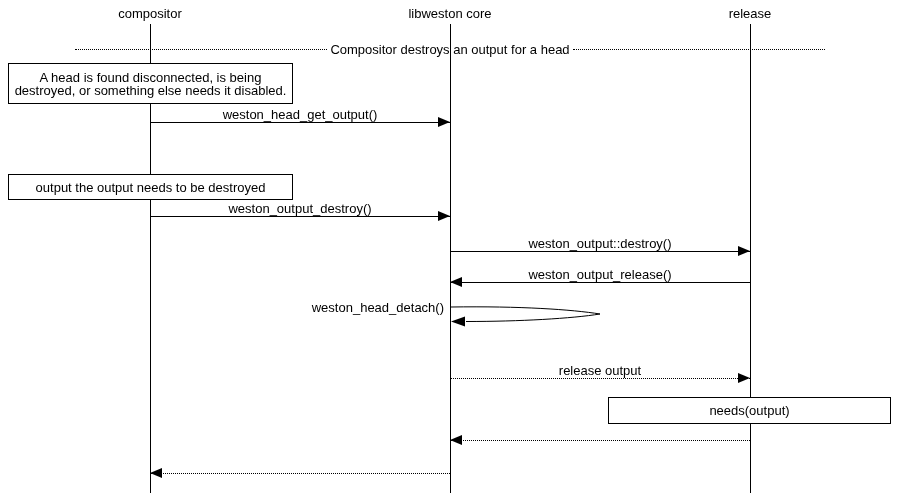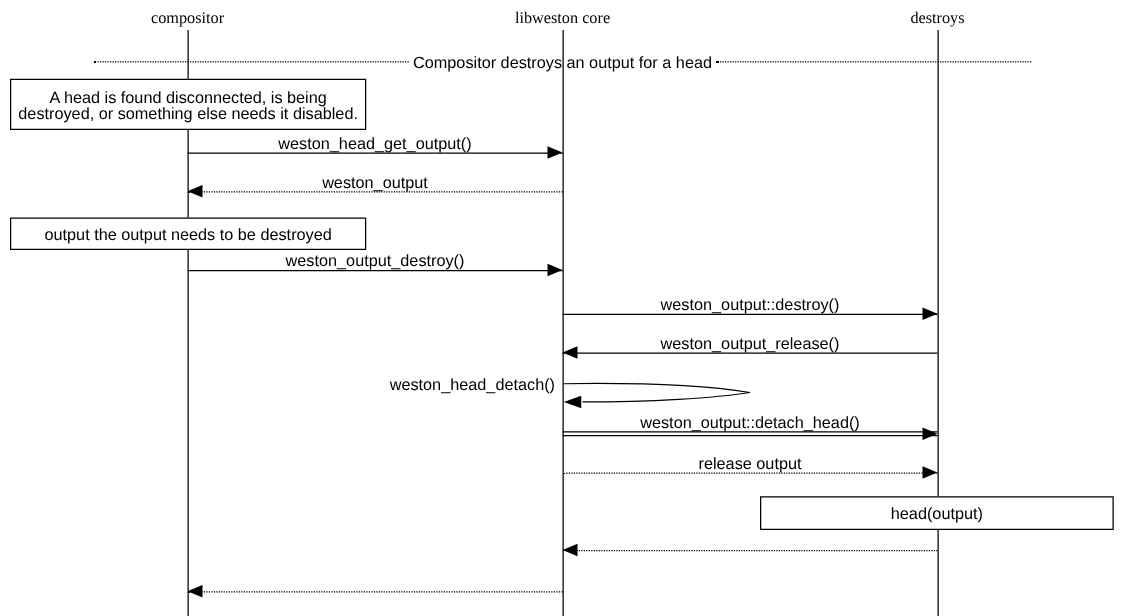--- a/index.html
+++ b/index.html
@@ -2,21 +2,21 @@
 <html><head>
 <meta charset="utf-8">
 <style>
   * { margin:0; padding:0; box-sizing:border-box; }
   html,body { background:#ffffff; }
   .diagram {
     position:relative; width:900px; height:493px; background:#fff;
     font-family:"Liberation Sans", sans-serif; font-size:13px; color:#000;
     overflow:hidden;
   }
-  .ll-label { position:absolute; top:6px; width:160px; text-align:center; white-space:nowrap; z-index:2;font-family:Liberation Serif, serif; }
+  .ll-label { position:absolute; top:6px; width:160px; text-align:center; white-space:nowrap; z-index:2; }
   .lifeline { position:absolute; top:24px; height:469px; width:1px; background:#000; z-index:1; }
 
   .divider { position:absolute; left:75px; top:41px; width:750px; height:16px; display:flex; align-items:center; z-index:2; }
   .divider .dotline { flex:1; height:0; border-top:1px dotted #000; }
   .divider-text { padding:0 3px; white-space:nowrap; }
 
   .note {
     position:absolute; background:#fff; border:1px solid #000; z-index:3;
     display:flex; align-items:center; justify-content:center;
     text-align:center; line-height:13px;
@@ -34,21 +34,21 @@
   .ah.mid { top:12px; }
   .selfloop { position:absolute; z-index:2; }
 </style>
 </head>
 <body>
 
 <div class="diagram">
 
   <div class="ll-label" style="left:70px;">compositor</div>
   <div class="ll-label" style="left:370px;">libweston core</div>
-  <div class="ll-label" style="left:670px;">destroys</div>
+  <div class="ll-label" style="left:670px;">release</div>
 
   <div class="lifeline" style="left:150px;"></div>
   <div class="lifeline" style="left:450px;"></div>
   <div class="lifeline" style="left:750px;"></div>
 
   <div class="divider">
     <div class="dotline"></div>
     <div class="divider-text">Compositor destroys an output for a head</div>
     <div class="dotline"></div>
   </div>
@@ -56,25 +56,20 @@
   <div class="note" style="left:8px; top:63px; width:285px; height:41px;">
     <span>A head is found disconnected, is being destroyed, or something else needs it disabled.</span>
   </div>
 
   <div class="msg" style="left:150px; top:107px; width:300px;">
     <div class="msg-label">weston_head_get_output()</div>
     <div class="line"></div>
     <div class="ah r"></div>
   </div>
 
-  <div class="msg" style="left:150px; top:138px; width:300px;">
-    <div class="msg-label">weston_output</div>
-    <div class="line dot"></div>
-    <div class="ah l"></div>
-  </div>
 
   <div class="note" style="left:8px; top:174px; width:285px; height:26px;">
     <span>output the output needs to be destroyed</span>
   </div>
 
   <div class="msg" style="left:150px; top:201px; width:300px;">
     <div class="msg-label">weston_output_destroy()</div>
     <div class="line"></div>
     <div class="ah r"></div>
   </div>
@@ -92,34 +87,29 @@
   <div class="msg" style="left:450px; top:267px; width:300px;">
     <div class="msg-label">weston_output_release()</div>
     <div class="line"></div>
     <div class="ah l"></div>
   </div>
   <svg class="selfloop" style="left:450px; top:302px;" width="160" height="26" viewBox="0 0 160 26">
     <path d="M1 5 C 70 4, 122 7.5, 150 12 C 122 16.5, 70 19.5, 16 19.5" fill="none" stroke="#000" stroke-width="1"></path>
     <polygon points="1,19.5 15,14.5 15,24.5" fill="#000"></polygon>
   </svg>
 
-  <div class="msg" style="left:450px; top:330px; width:300px;">
-    <div class="msg-label">weston_output::detach_head()</div>
-    <div class="line dbl"></div>
-    <div class="ah r mid"></div>
-  </div>
 
   <div class="msg" style="left:450px; top:363px; width:300px;">
     <div class="msg-label">release output</div>
     <div class="line dot"></div>
     <div class="ah r"></div>
   </div>
 
   <div class="note" style="left:608px; top:397px; width:283px; height:27px;">
-    <span>head(output)</span>
+    <span>needs(output)</span>
   </div>
 
   <div class="msg" style="left:450px; top:425px; width:300px;">
     <div class="msg-label"></div>
     <div class="line dot"></div>
     <div class="ah l"></div>
   </div>
 
   <div class="msg" style="left:150px; top:458px; width:300px;">
     <div class="msg-label"></div>

